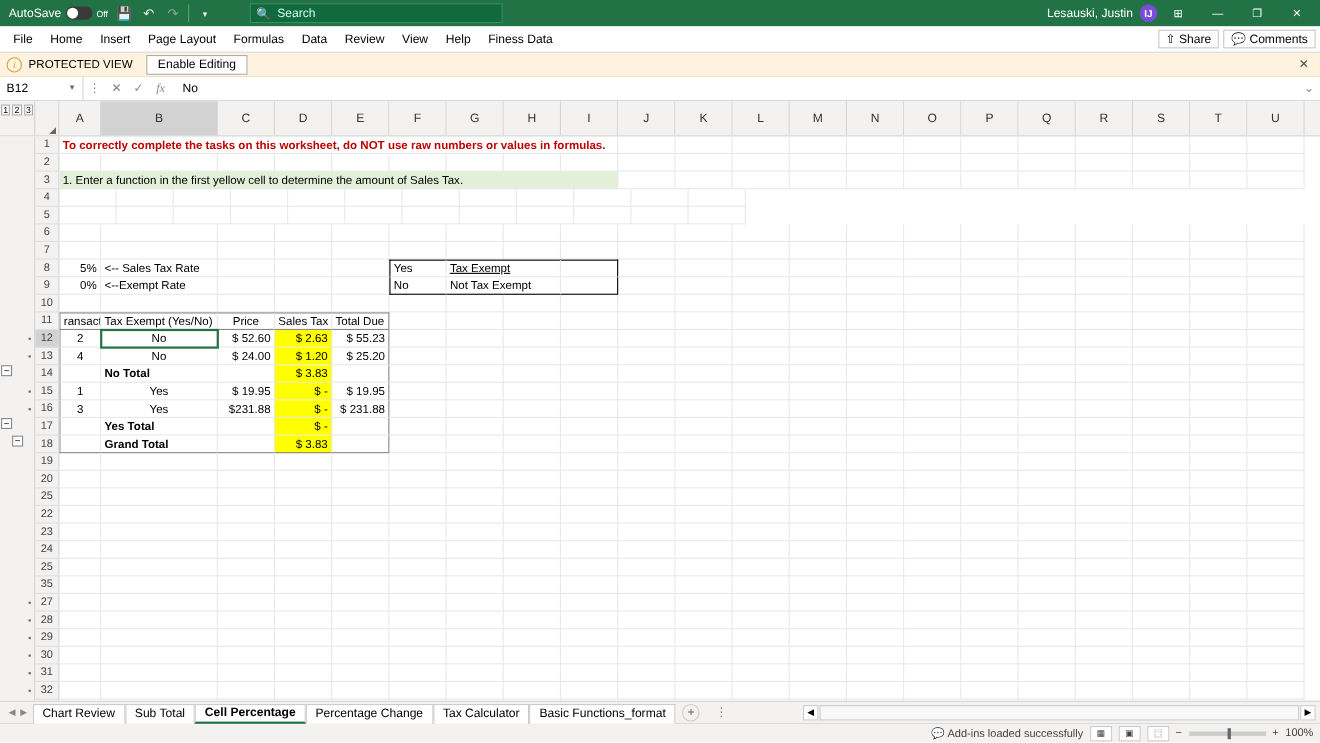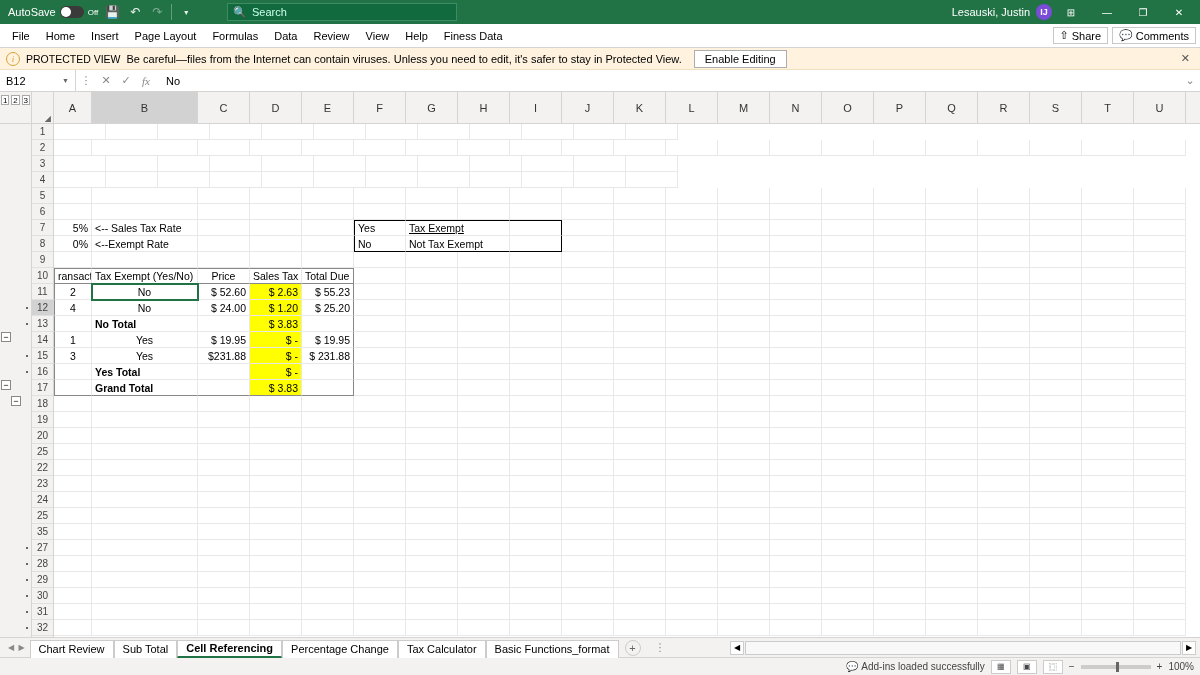--- a/index.html
+++ b/index.html
@@ -142,21 +142,20 @@
     <div class="rbtn">
         <span>💬</span>
         <span>Comments</span>
       </div>
   </div>
 </div>
 
 <div class="pv-bar">
   <span class="pv-badge">i</span>
   <span style="font-size:10.5px;">PROTECTED VIEW</span>
-  <span>Be careful—files from the Internet can contain viruses. Unless you need to edit, it's safer to stay in Protected View.</span>
   <button class="pv-btn">Enable Editing</button>
   <span class="pv-x">✕</span>
 </div>
 
 <div class="fbar">
   <div class="namebox">
     <span>B12</span>
     <span style="font-size:7px;color:#666;">▼</span>
   </div>
   <div class="fbar-btns">
@@ -251,43 +250,59 @@
         <div class="rnum">27</div>
         <div class="rnum">28</div>
         <div class="rnum">29</div>
         <div class="rnum">30</div>
         <div class="rnum">31</div>
         <div class="rnum">32</div>
         <div class="rnum">33</div>
       </div>
     <div class="cells" id="cells">
         <div class="row">
-          <div class="cell" style="width: 52px;"></div>
-          <div class="cell" style="width: 52px;"></div>
-          <div class="cell" style="width: 52px;"></div>
-          <div class="cell" style="width: 52px;"></div>
-          <div class="cell" style="width: 52px;"></div>
-          <div class="cell" style="width: 52px;"></div>
-          <div class="cell" style="width: 52px;"></div>
-          <div class="cell" style="width: 52px;"></div>
-          <div class="cell" style="width: 52px;"></div>
-          <div class="cell" style="width: 52px;"></div>
-          <div class="cell" style="width: 52px;"></div>
-          <div class="cell" style="width: 52px;"></div>
-        </div>
-        <div class="row">
-          <div class="cell" style="width: 38px;"></div>
-          <div class="cell" style="width: 106px;"></div>
-          <div class="cell" style="width: 52px;"></div>
-          <div class="cell" style="width: 52px;"></div>
-          <div class="cell" style="width: 52px;"></div>
-          <div class="cell" style="width: 52px;"></div>
-          <div class="cell" style="width: 52px;"></div>
-          <div class="cell" style="width: 52px;"></div>
-          <div class="cell" style="width: 52px;"></div>
+          <div class="cell r1" style="width: 508px;">To correctly complete the tasks on this worksheet, do NOT use raw numbers or values in formulas.</div>
+          <div class="cell" style="width: 52px;"></div>
+          <div class="cell" style="width: 52px;"></div>
+          <div class="cell" style="width: 52px;"></div>
+          <div class="cell" style="width: 52px;"></div>
+          <div class="cell" style="width: 52px;"></div>
+          <div class="cell" style="width: 52px;"></div>
+          <div class="cell" style="width: 52px;"></div>
+          <div class="cell" style="width: 52px;"></div>
+          <div class="cell" style="width: 52px;"></div>
+          <div class="cell" style="width: 52px;"></div>
+          <div class="cell" style="width: 52px;"></div>
+          <div class="cell" style="width: 52px;"></div>
+        </div>
+        <div class="row">
+          <div class="cell" style="width: 38px;"></div>
+          <div class="cell" style="width: 106px;"></div>
+          <div class="cell" style="width: 52px;"></div>
+          <div class="cell" style="width: 52px;"></div>
+          <div class="cell" style="width: 52px;"></div>
+          <div class="cell" style="width: 52px;"></div>
+          <div class="cell" style="width: 52px;"></div>
+          <div class="cell" style="width: 52px;"></div>
+          <div class="cell" style="width: 52px;"></div>
+          <div class="cell" style="width: 52px;"></div>
+          <div class="cell" style="width: 52px;"></div>
+          <div class="cell" style="width: 52px;"></div>
+          <div class="cell" style="width: 52px;"></div>
+          <div class="cell" style="width: 52px;"></div>
+          <div class="cell" style="width: 52px;"></div>
+          <div class="cell" style="width: 52px;"></div>
+          <div class="cell" style="width: 52px;"></div>
+          <div class="cell" style="width: 52px;"></div>
+          <div class="cell" style="width: 52px;"></div>
+          <div class="cell" style="width: 52px;"></div>
+          <div class="cell" style="width: 52px;"></div>
+        </div>
+        <div class="row">
+          <div class="cell instr" style="width: 508px;">1. Enter a function in the first yellow cell to determine the amount of Sales Tax.</div>
           <div class="cell" style="width: 52px;"></div>
           <div class="cell" style="width: 52px;"></div>
           <div class="cell" style="width: 52px;"></div>
           <div class="cell" style="width: 52px;"></div>
           <div class="cell" style="width: 52px;"></div>
           <div class="cell" style="width: 52px;"></div>
           <div class="cell" style="width: 52px;"></div>
           <div class="cell" style="width: 52px;"></div>
           <div class="cell" style="width: 52px;"></div>
           <div class="cell" style="width: 52px;"></div>
@@ -965,21 +980,21 @@
           <div class="cell" style="width: 52px;"></div>
         </div>
       </div>
   </div>
 </div>
 
 <div class="sheetbar">
   <span class="snav">◀ ▶</span>
   <div class="stab">Chart Review</div>
   <div class="stab">Sub Total</div>
-  <div class="stab active">Cell Referencing</div>
+  <div class="stab active">Cell Percentage</div>
   <div class="stab">Percentage Change</div>
   <div class="stab">Tax Calculator</div>
   <div class="stab">Basic Functions_format</div>
   <span class="stab-add">+</span>
   <span class="sheet-divider">⋮</span>
   <div class="hscroll">
     <div class="arrow">◀</div>
     <div class="track"></div>
     <div class="arrow">▶</div>
   </div>

